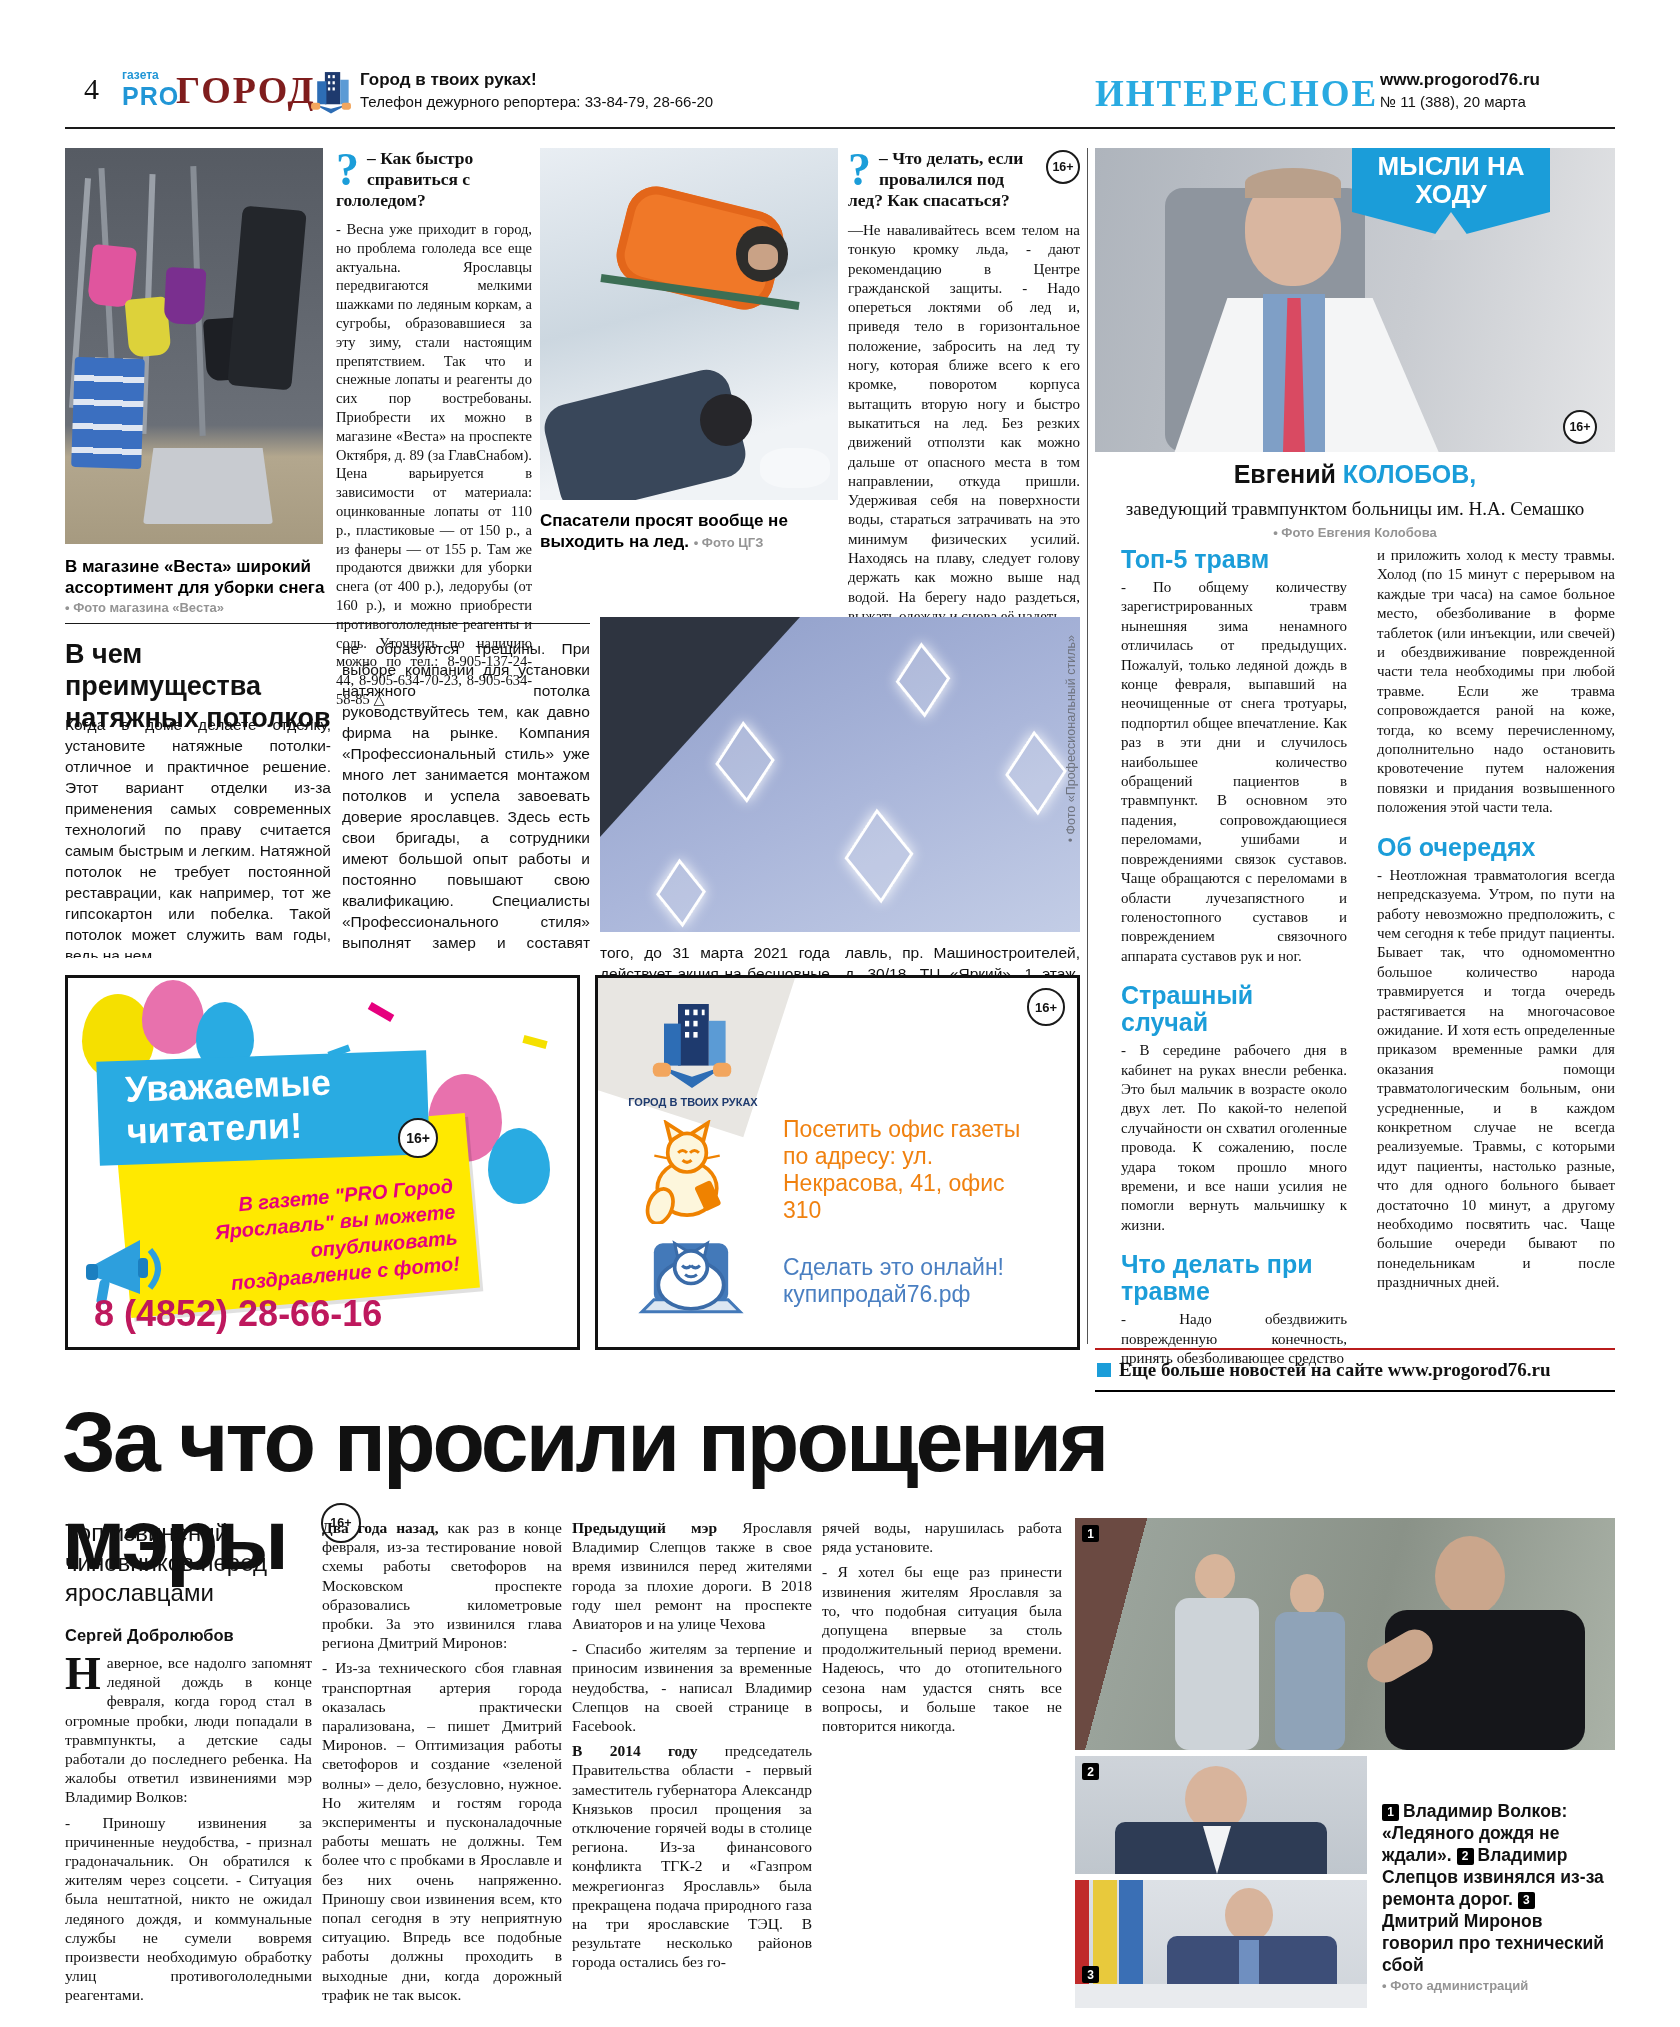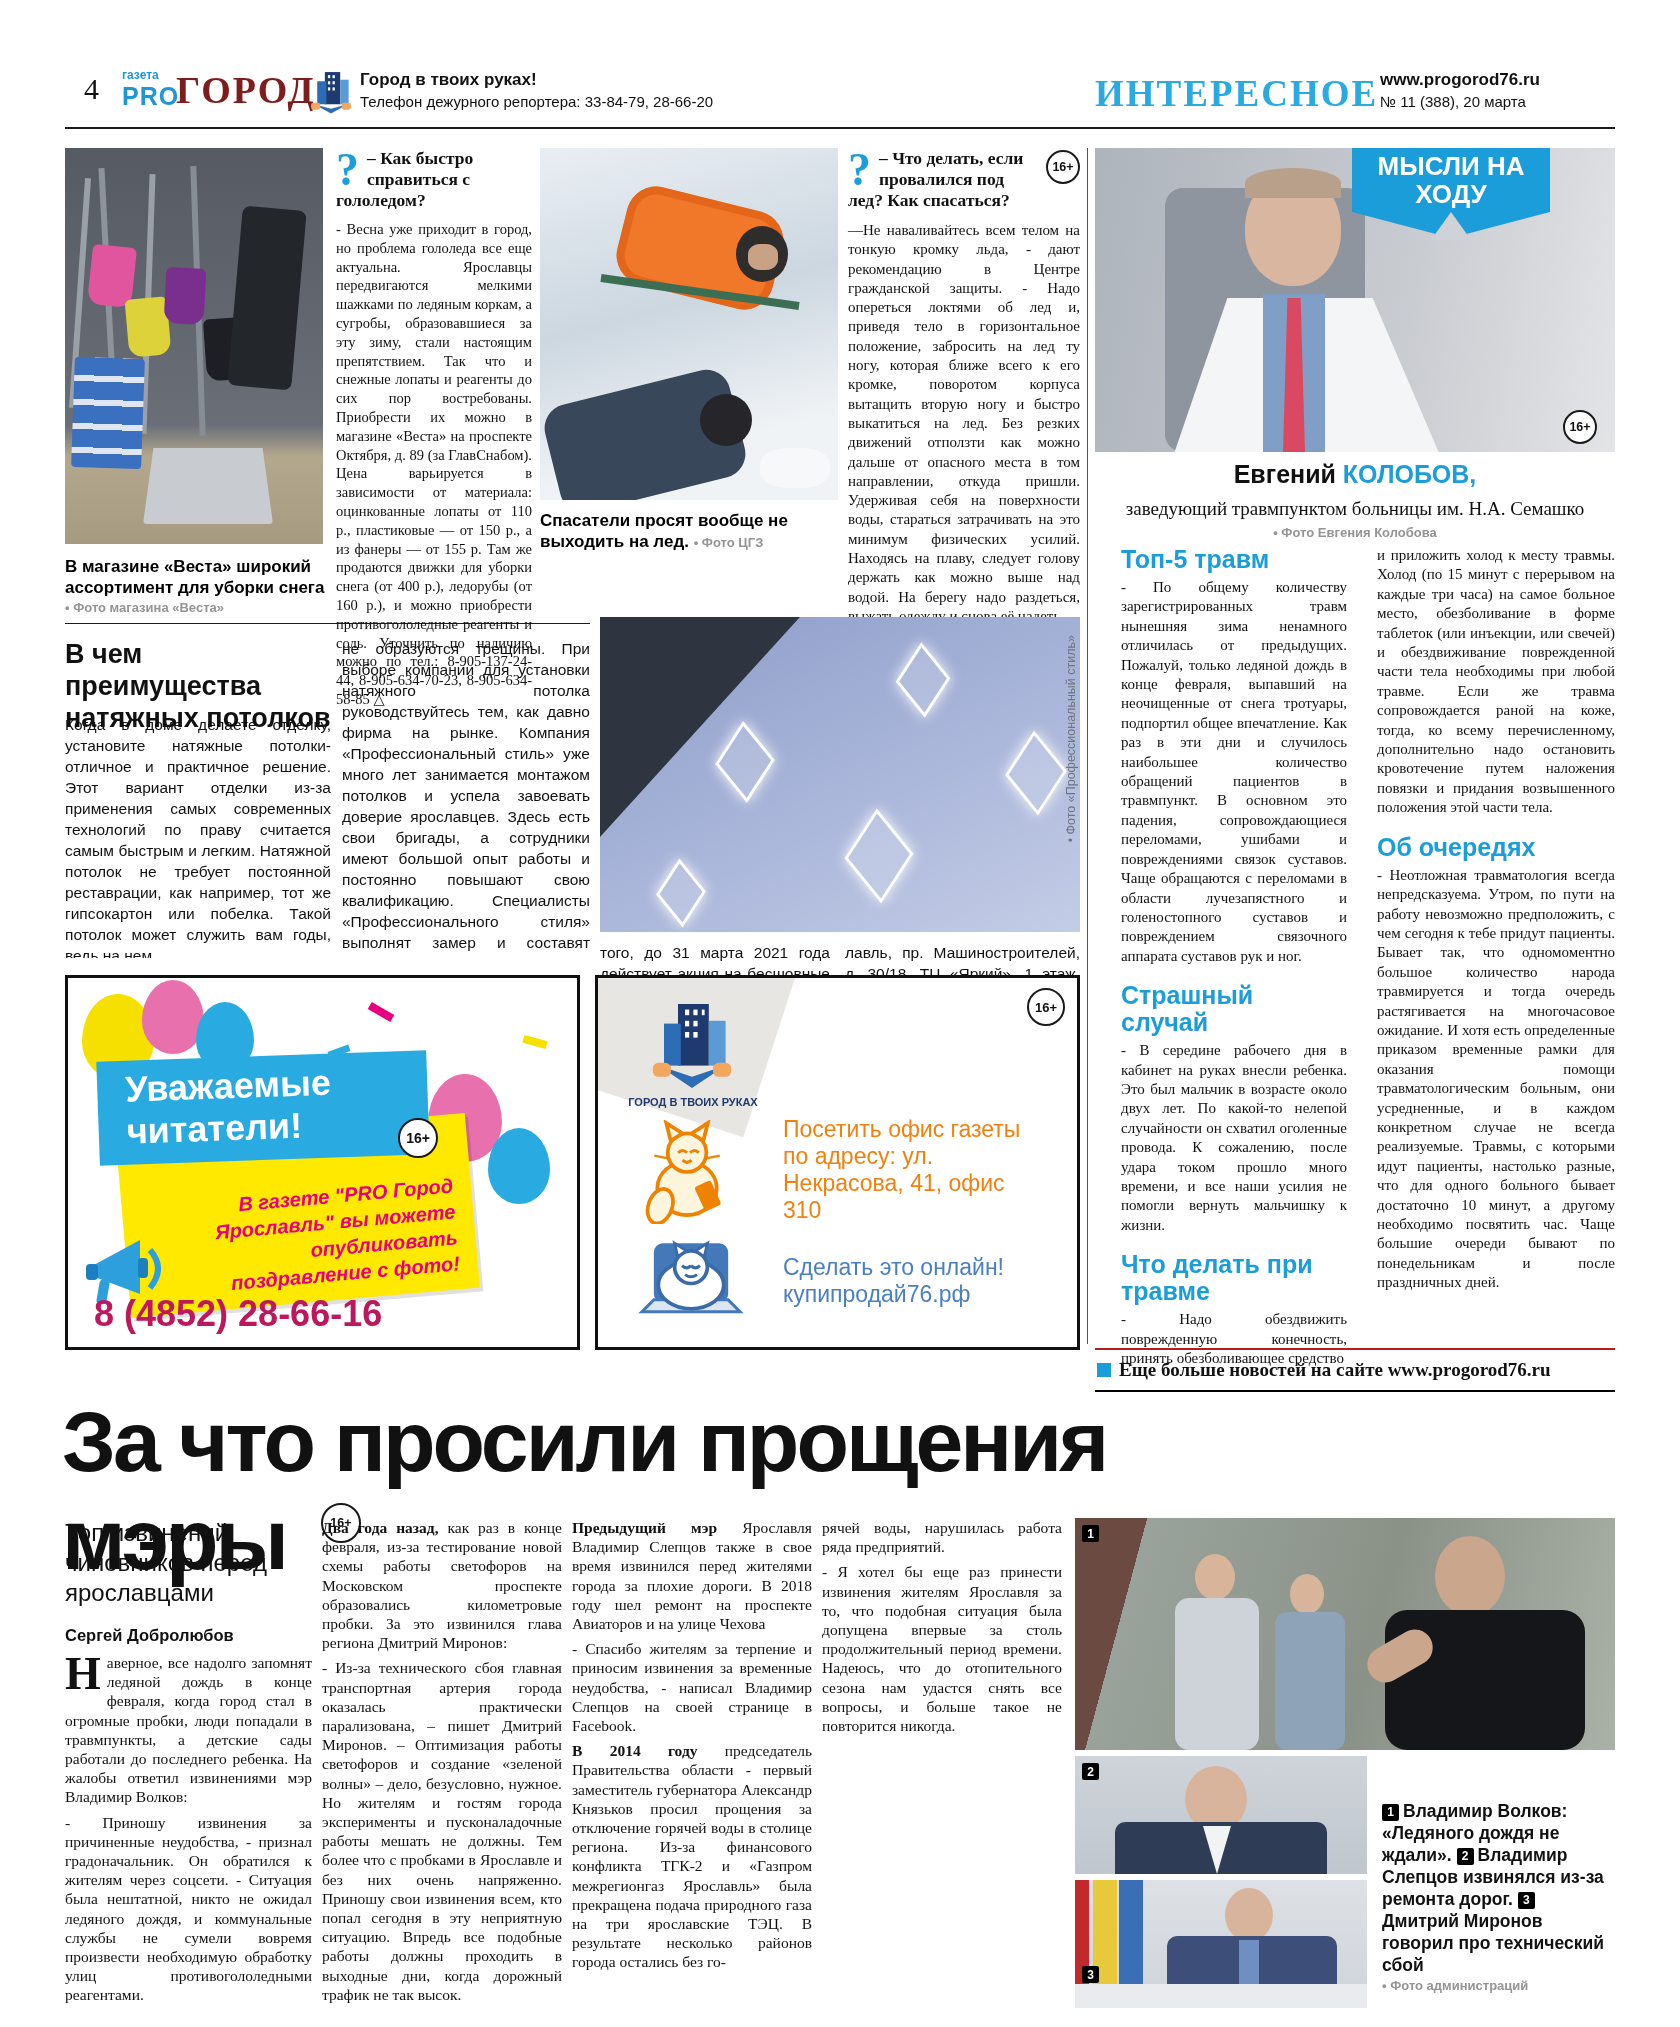--- a/index.html
+++ b/index.html
@@ -287,21 +287,21 @@
     <div class="abs" style="left:322px;top:1518px;width:240px;">
       <p class="jt" style="font-size:15.5px;line-height:19.2px;"><b>Два года назад,</b><span> как раз в конце февраля, из-за тестирование новой схемы работы светофоров на Московском проспекте образовались километровые пробки. За это извинился глава региона Дмитрий Миронов:</span></p>
       <p class="jt" style="font-size:15.5px;line-height:19.2px;">- Из-за технического сбоя главная транспортная артерия города оказалась практически парализована, – пишет Дмитрий Миронов. – Оптимизация работы светофоров и создание «зеленой волны» – дело, безусловно, нужное. Но жителям и гостям города эксперименты и пусконаладочные работы мешать не должны. Тем более что с пробками в Ярославле и без них очень напряженно. Приношу свои извинения всем, кто попал сегодня в эту неприятную ситуацию. Впредь все подобные работы должны проходить в выходные дни, когда дорожный трафик не так высок.</p>
     </div>
     <div class="abs" style="left:572px;top:1518px;width:240px;">
       <p class="jt" style="font-size:15.5px;line-height:19.2px;"><b>Предыдущий мэр</b><span> Ярославля Владимир Слепцов также в свое время извинился перед жителями города за плохие дороги. В 2018 году шел ремонт на проспекте Авиаторов и на улице Чехова</span></p>
       <p class="jt" style="font-size:15.5px;line-height:19.2px;">- Спасибо жителям за терпение и приносим извинения за временные неудобства, - написал Владимир Слепцов на своей странице в Facebook.</p>
       <p class="jt" style="font-size:15.5px;line-height:19.2px;"><b>В 2014 году</b><span> председатель Правительства области - первый заместитель губернатора Александр Князьков просил прощения за отключение горячей воды в столице региона. Из-за финансового конфликта ТГК-2 и «Газпром межрегионгаз Ярославль» была прекращена подача природного газа на три ярославские ТЭЦ. В результате несколько районов города остались без го-</span></p>
     </div>
     <div class="abs" style="left:822px;top:1518px;width:240px;">
-      <p class="jt" style="font-size:15.5px;line-height:19.2px;">рячей воды, нарушилась работа ряда предприятий.</p>
+      <p class="jt" style="font-size:15.5px;line-height:19.2px;">рячей воды, нарушилась работа ряда установите.</p>
       <p class="jt" style="font-size:15.5px;line-height:19.2px;">- Я хотел бы еще раз принести извинения жителям Ярославля за то, что подобная ситуация была допущена впервые за столь продолжительный период времени. Надеюсь, что до отопительного сезона нам удастся снять все вопросы, и больше такое не  повторится никогда.</p>
     </div>
 
     <figure class="ph" style="left:1075px;top:1518px;width:540px;height:232px;background:linear-gradient(105deg,#6b4a42 0 12%,#9aa39b 12%,#8a9288 55%,#aab2a7);margin:0;">
       <div class="abs" style="left:120px;top:36px;width:40px;height:46px;background:#d7b49a;border-radius:50%;"></div>
       <div class="abs" style="left:100px;top:80px;width:84px;height:152px;background:#cdd3d8;border-radius:14px;"></div>
       <div class="abs" style="left:215px;top:56px;width:34px;height:40px;background:#d7b49a;border-radius:50%;"></div>
       <div class="abs" style="left:200px;top:94px;width:70px;height:138px;background:#8fa3b8;border-radius:12px;"></div>
       <div class="abs" style="left:360px;top:18px;width:70px;height:80px;background:#caa68c;border-radius:50%;"></div>
       <div class="abs" style="left:310px;top:92px;width:200px;height:140px;background:#15161a;border-radius:22px;"></div>

